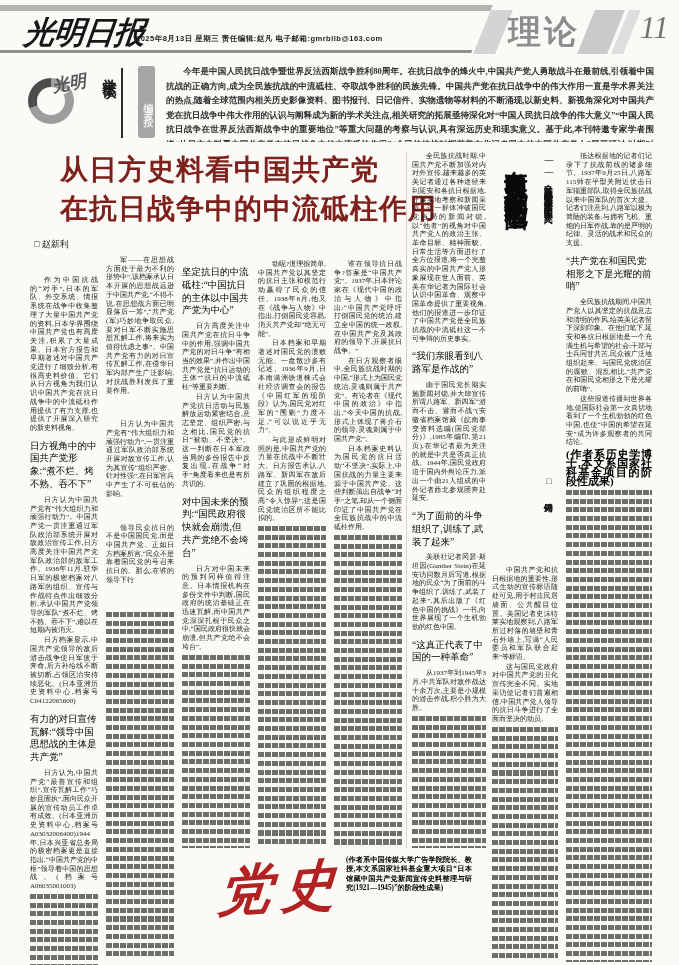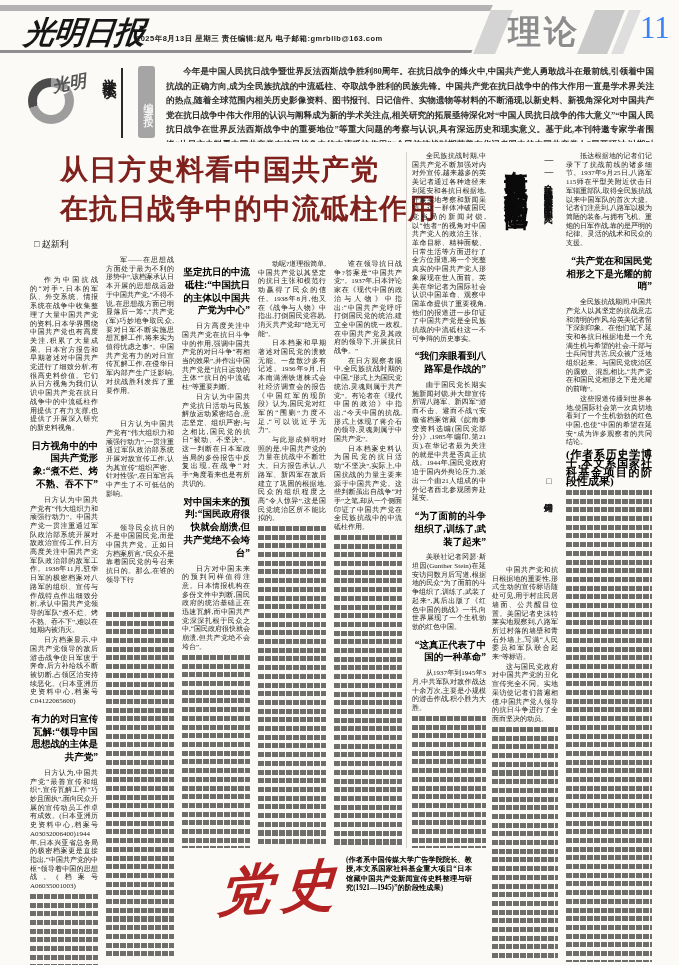--- a/index.html
+++ b/index.html
@@ -13,21 +13,21 @@
             font-family:"Liberation Sans",sans-serif;letter-spacing:.5px;}
   .mastrule{position:absolute;left:0;top:50px;width:679px;height:3px;background:#8f8f8f;}
   .tab-wrap{position:absolute;left:468px;top:4px;width:211px;height:56px;background:#fbfaf6;
             clip-path:polygon(12% 0,100% 0,100% 100%,0 100%);}
   .tab-band{position:absolute;top:6px;height:44px;background:#d4d4d4;transform:skewX(-22deg);}
   .tb1{left:14px;width:22px;}
   .tb2{left:118px;width:30px;background:#cacaca;}
   .tb3{left:152px;width:12px;background:#dedede;}
   .tab-label{position:absolute;left:40px;top:6px;font-size:33px;font-weight:900;color:#8d8d8d;
              letter-spacing:3px;text-shadow:1px 1px 0 #fff;}
-  .pagenum{position:absolute;left:172px;top:6px;font-size:31px;color:#3b82f6;}
+  .pagenum{position:absolute;left:172px;top:6px;font-size:31px;color:#737373;font-style:italic;}
   
   .edbox{position:absolute;left:26px;top:62px;width:628px;height:82px;}
   .ed-logo{position:absolute;left:0;top:4px;width:104px;height:74px;}
   .ed-ring{position:absolute;left:2px;top:12px;width:46px;height:46px;border-radius:50%;
            background:conic-gradient(#9d9d9d 0 70%, #4c4c4c 70% 100%);}
   .ed-ring::after{content:"";position:absolute;left:9px;top:9px;width:28px;height:28px;border-radius:50%;background:#fbfaf6;}
   .ed-slash{position:absolute;left:10px;top:30px;width:34px;height:4px;background:#fbfaf6;transform:rotate(-28deg);}
   .ed-script{position:absolute;left:26px;top:6px;font-size:17px;font-style:italic;font-weight:900;color:#555;transform:rotate(-10deg);}
   .ed-vert{position:absolute;left:74px;top:2px;writing-mode:vertical-rl;text-orientation:upright;
            font-size:14px;font-weight:900;letter-spacing:2px;border-right:2px solid #2a2a2a;padding-right:3px;height:70px;}
@@ -35,21 +35,21 @@
             writing-mode:vertical-rl;text-orientation:upright;color:#f2f2f2;font-size:10px;font-weight:700;
             letter-spacing:7px;padding-top:6px;box-sizing:border-box;text-align:center;}
   .ed-text{position:absolute;left:140px;top:2px;width:488px;height:78px;font-size:8.6px;line-height:14.6px;
            text-align:justify;text-indent:2em;color:#2f2f2f;font-weight:600;overflow:hidden;}
   
   .a1-title{position:absolute;left:30px;top:150px;font-size:28px;font-weight:900;color:#7e201c;
             line-height:39px;letter-spacing:1px;white-space:nowrap;margin-left:30px;}
   .a1-byline{position:absolute;left:34px;top:238px;font-size:9px;font-weight:400;}
   .col{position:absolute;display:flex;flex-direction:column;overflow:hidden;}
   .seg-p{font-size:7px;line-height:8.7px;text-align:justify;text-indent:2em;margin:0 0 1px;color:#1b1b1b;}
-  .seg-h{font-size:9.5px;line-height:12.8px;font-weight:700;text-align:right;margin:6px 0 5px;color:#000;}
+  .seg-h{font-size:9.5px;line-height:12.8px;font-weight:400;text-align:left;margin:6px 0 5px;color:#000;}
   .seg-n{font-size:11px;line-height:9px;font-weight:900;text-align:justify;margin:2px 0;color:#000;}
   .filler{flex:1 1 auto;margin-top:2px;opacity:.78;
     background-image:repeating-linear-gradient(to right,transparent 0 6px,#fbfaf6 6px 7px),
                      repeating-linear-gradient(to bottom,#474747 0 5px,transparent 5px 8.7px);}
   .c-a1c1{left:30px;top:276px;width:68px;height:700px;}
   .c-a1c2{left:106px;top:256px;width:68px;height:700px;gap:24px;}
   .c-a1c3{left:182px;top:260px;width:68px;height:588px;}
   .c-a1c4{left:258px;top:260px;width:68px;height:588px;}
   .c-a1c5{left:334px;top:260px;width:68px;height:588px;}
   .vdiv{position:absolute;left:406px;top:152px;width:1px;height:696px;background:#d6d2ca;}

